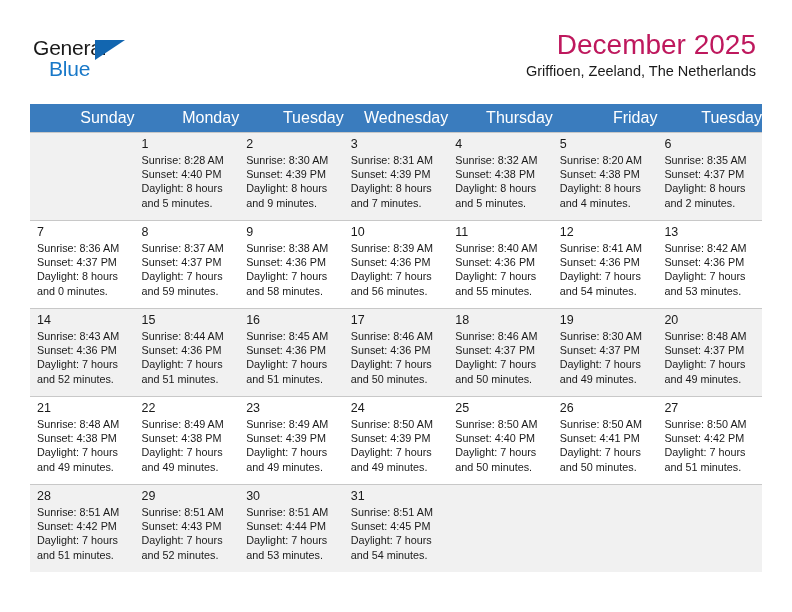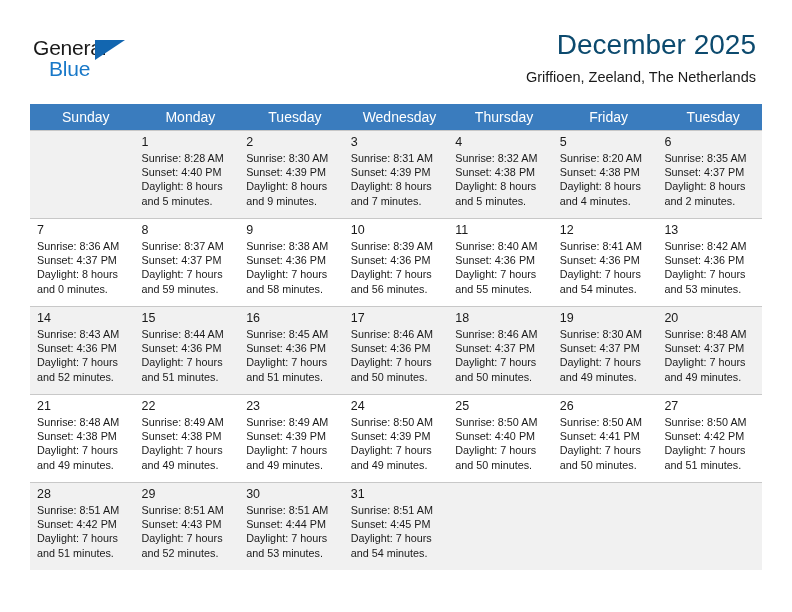--- a/index.html
+++ b/index.html
@@ -66,47 +66,46 @@
 
   .title-block {
     position: absolute;
     right: 36px;
     top: 28px;
     text-align: right;
   }
   .cal-title {
     font-size: 28px;
     font-weight: normal;
-    color: #0c4a6e;
+    color: #be185d;
     line-height: 34px;
     white-space: nowrap;
   }
   .cal-subtitle {
-    margin-top: 6px;
     font-size: 14.5px;
     color: #1a1a1a;
     line-height: 18px;
     white-space: nowrap;
   }
 
   
   .calendar {
     position: absolute;
     left: 30px;
     top: 104px;
     width: 732px;
     border-collapse: collapse;
     table-layout: fixed;
   }
   .calendar th {
     background: #3a7cbe;
     color: #ffffff;
     font-weight: normal;
-    font-size: 14px;
-    text-align: center;
+    font-size: 16px;
+    text-align: right;
     padding: 5px 0 5px 7px;
     height: 12px;
     border: none;
   }
   .calendar td {
     vertical-align: top;
     padding: 0;
     height: 88px;
     border: none;
     position: relative;

